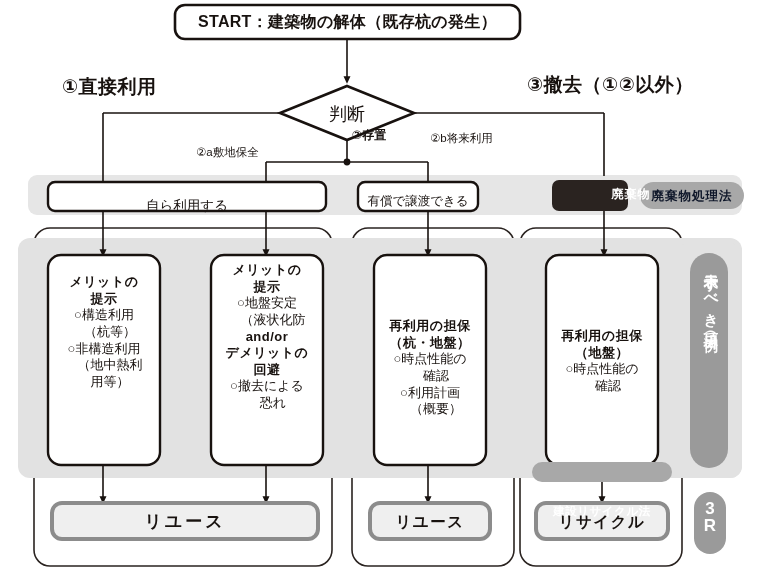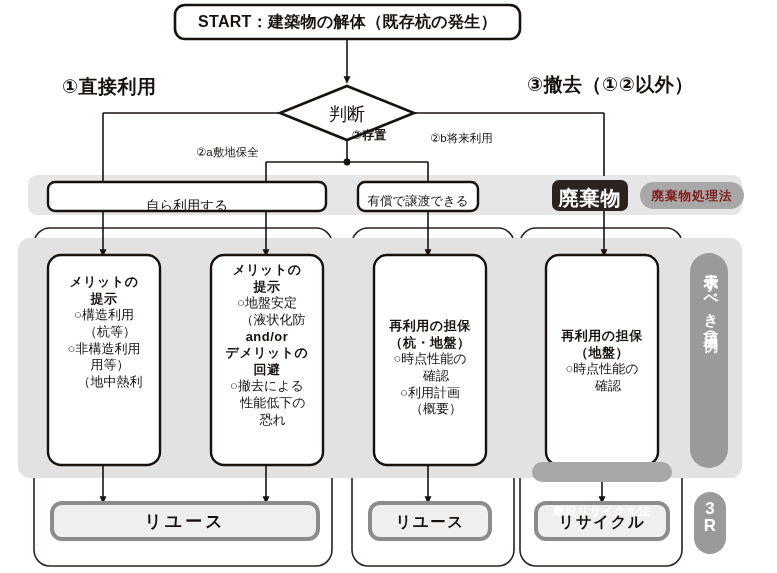--- a/index.html
+++ b/index.html
@@ -16,22 +16,22 @@
   .branch-sub{font-size:11.5px;font-weight:normal;}
   .branch-mid{font-size:12px;font-weight:bold;}
 
   
   .start-txt{font-size:16px;font-weight:bold;letter-spacing:.3px;}
   .diamond-txt{font-size:18px;}
 
   
   .row2-txt{font-size:13.5px;margin-top:8px;}
   .row2-txt-sm{font-size:12.5px;}
-  .waste-txt{font-size:20px;font-weight:bold;color:#ffffff;letter-spacing:1px;}
-  .pill-txt{font-size:12.5px;font-weight:bold;color:#7f1d1d;letter-spacing:1px;}
+  .waste-txt{font-size:12px;font-weight:bold;color:#ffffff;letter-spacing:1px;padding-left:41px;}
+  .pill-txt{font-size:12.5px;font-weight:bold;color:#0f172a;letter-spacing:1px;}
 
   
   .card-body{font-size:13px;line-height:1.28;}
   .card-body b{font-weight:bold;letter-spacing:.5px;}
   .card-line{display:block;}
   .ind{display:block;padding-left:12px;}
 
   
   .outcome-txt{font-size:17px;font-weight:bold;letter-spacing:3px;}
   .outcome-txt-sm{font-size:15.5px;font-weight:bold;letter-spacing:1.5px;}
@@ -126,34 +126,33 @@
   <div class="lbl row2-txt-sm ctr" style="left:358px;top:194px;width:120px;">有償で譲渡できる</div>
   <div class="lbl waste-txt ctr" style="left:552px;top:187px;width:76px;">廃棄物</div>
   <div class="lbl pill-txt ctr" style="left:640px;top:189px;width:104px;">廃棄物処理法</div>
 
   <div class="lbl card-body ctr" style="left:48px;top:274px;width:112px;">
     <span class="card-line"><b>メリットの</b></span>
     <span class="card-line"><b>提示</b></span>
     <span class="card-line">○構造利用</span>
     <span class="ind">（杭等）</span>
     <span class="card-line">○非構造利用</span>
+    <span class="ind">（地中熱利</span>
     <span class="ind">用等）</span>
-    <span class="ind">（地中熱利</span>
   </div>
 
   <div class="lbl card-body ctr" style="left:211px;top:262px;width:112px;">
     <span class="card-line"><b>メリットの</b></span>
     <span class="card-line"><b>提示</b></span>
     <span class="card-line">○地盤安定</span>
     <span class="ind">（液状化防</span>
     <span class="card-line"><b>and/or</b></span>
     <span class="card-line"><b>デメリットの</b></span>
     <span class="card-line"><b>回避</b></span>
     <span class="card-line">○撤去による</span>
-    <span class="ind">性能低下の</span>
     <span class="ind">恐れ</span>
   </div>
 
   <div class="lbl card-body ctr" style="left:372px;top:318px;width:116px;">
     <span class="card-line"><b>再利用の担保</b></span>
     <span class="card-line"><b>（杭・地盤）</b></span>
     <span class="card-line">○時点性能の</span>
     <span class="ind">確認</span>
     <span class="card-line">○利用計画</span>
     <span class="ind">（概要）</span>

